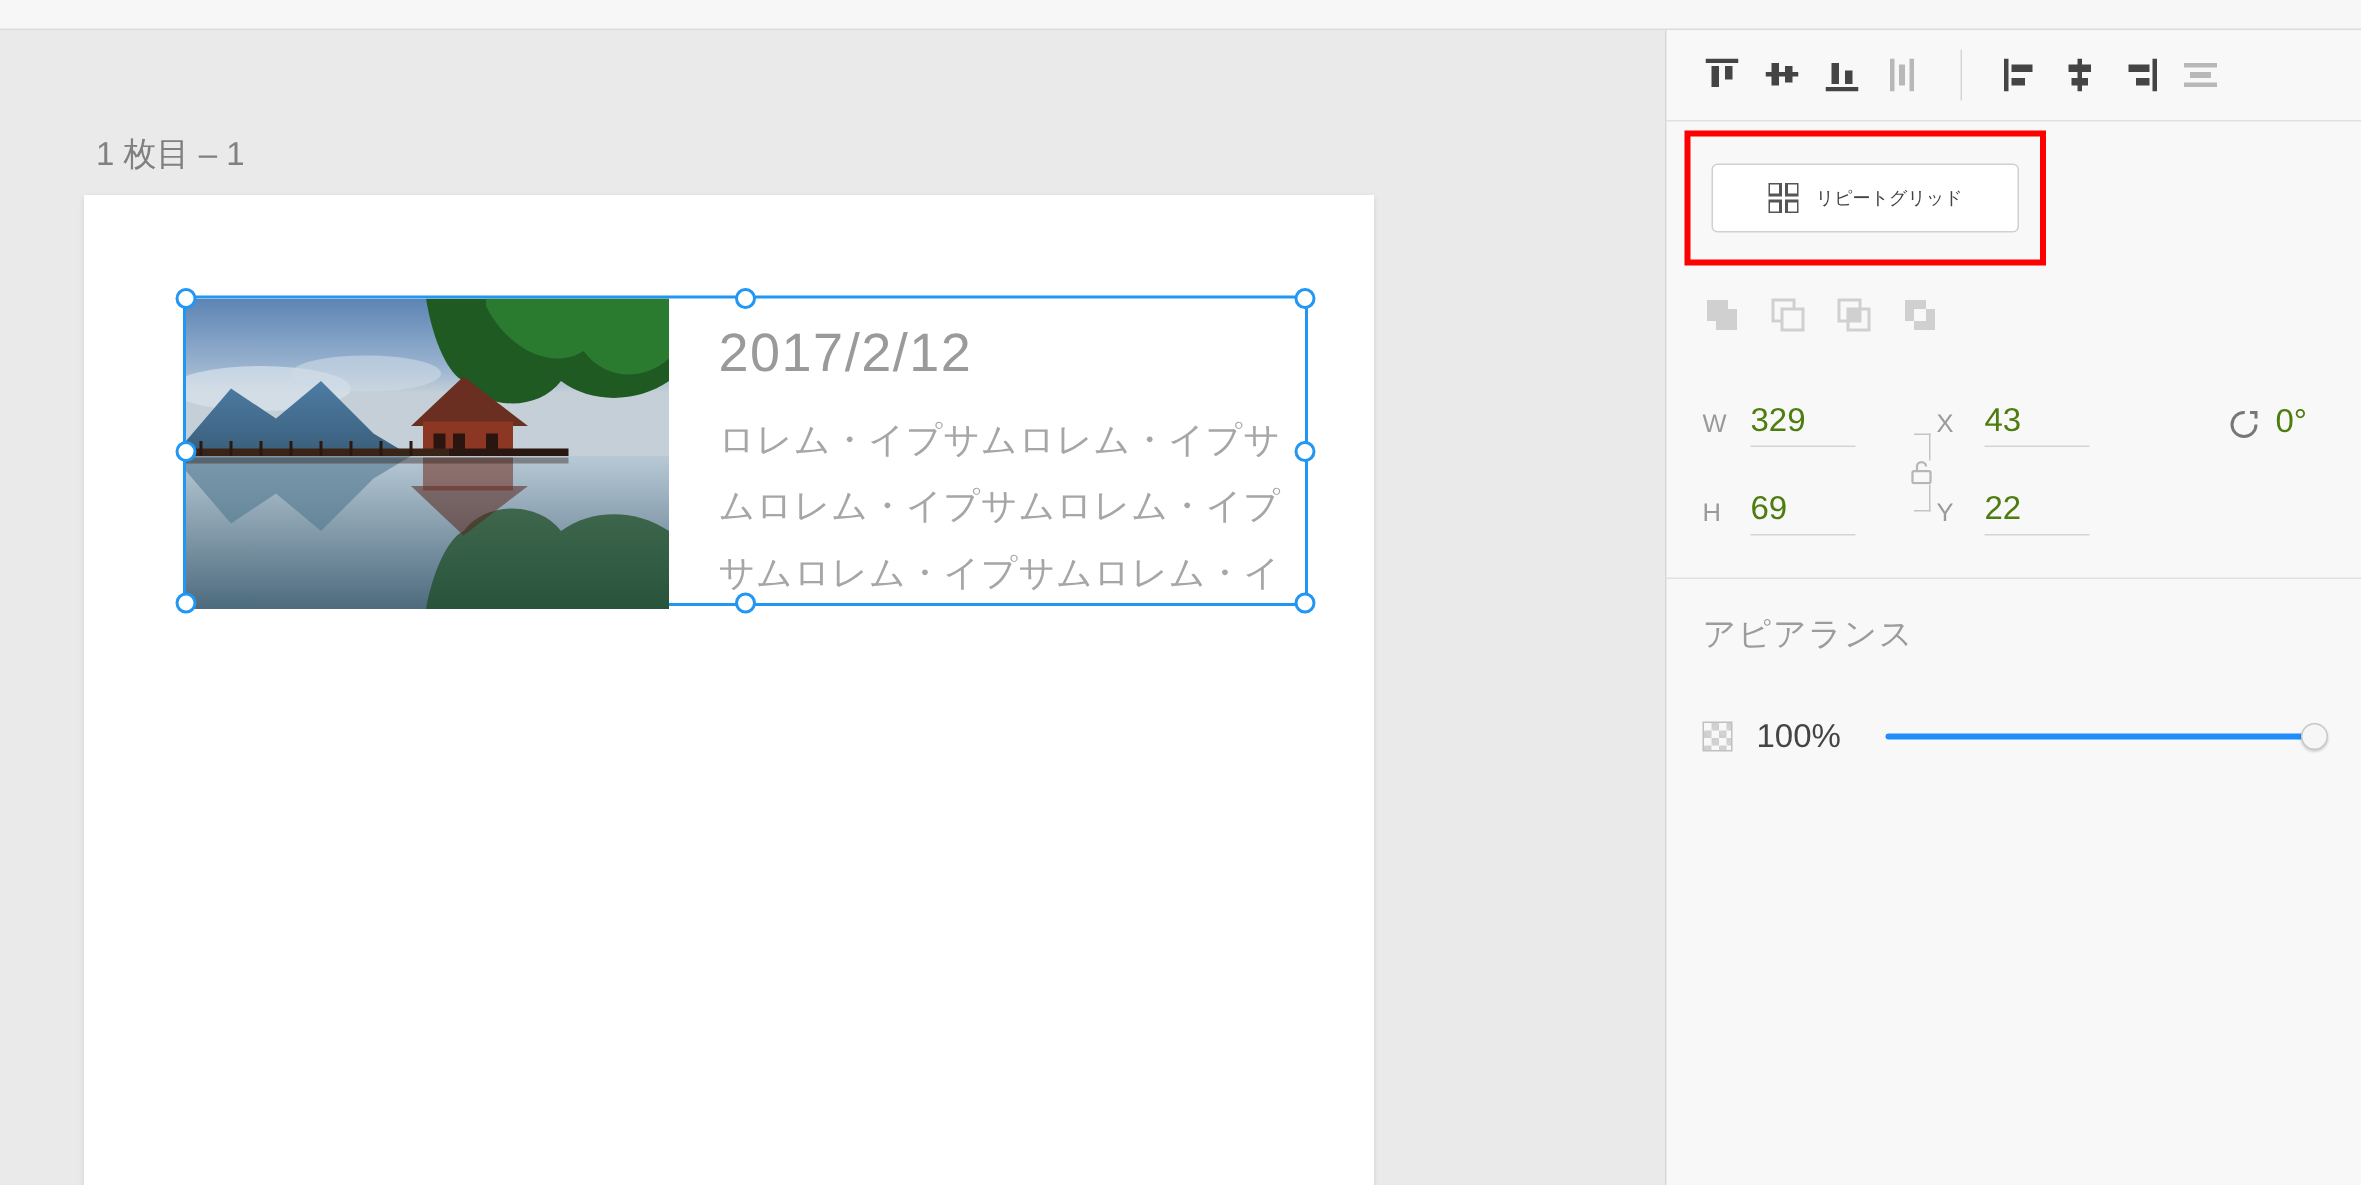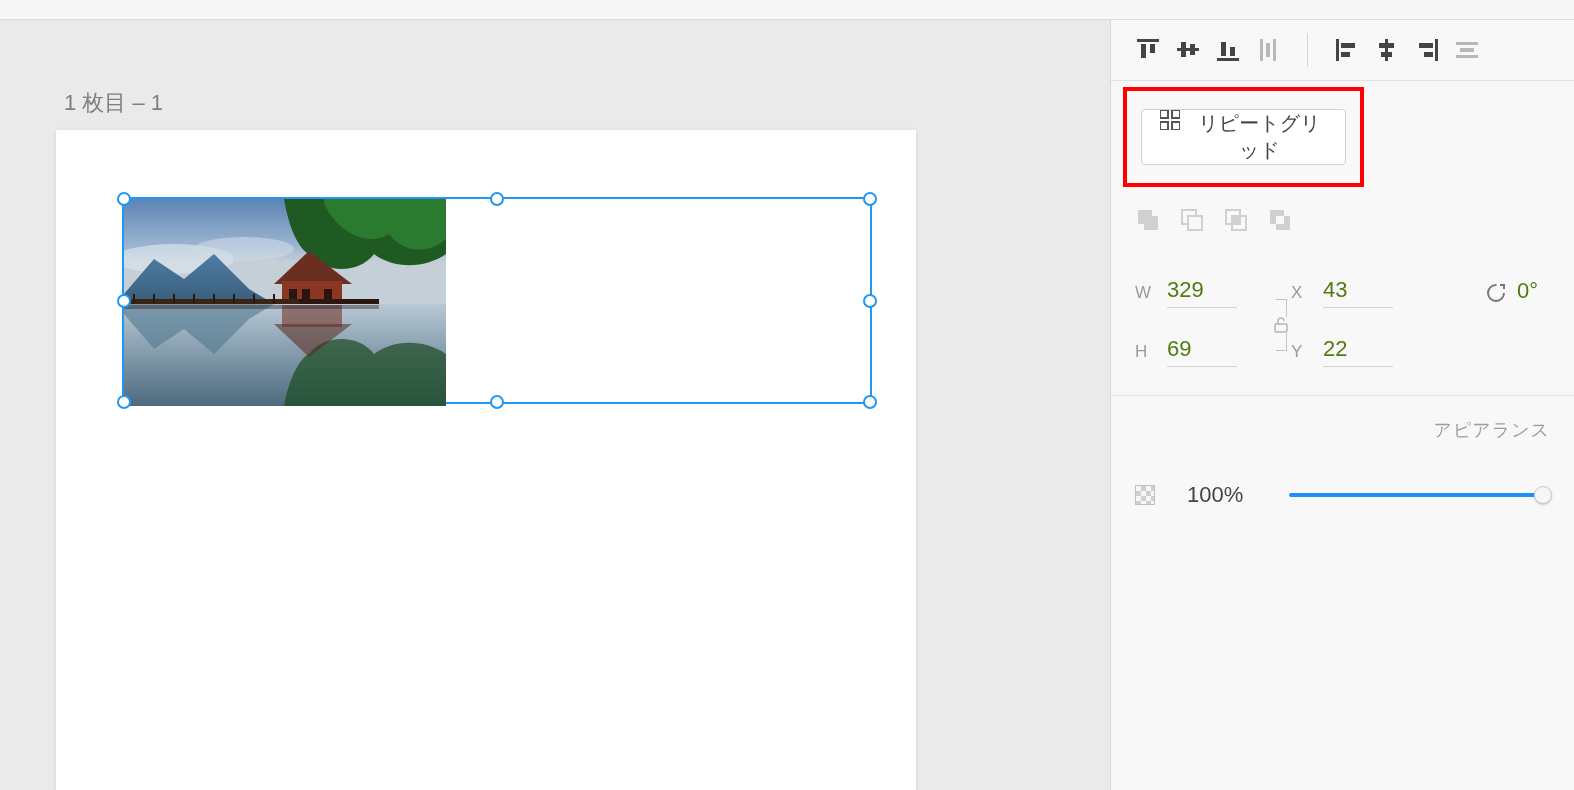--- a/index.html
+++ b/index.html
@@ -147,26 +147,27 @@
 
     
     .highlight-box {
       border: 4px solid #ff0000;
       margin: 6px 210px 6px 12px;
       padding: 18px 14px;
       background: #f8f8f8;
     }
     .repeat-grid-btn {
       display: flex;
+      align-items: center;
       gap: 12px;
       background: #ffffff;
       border: 1px solid #d0d0d0;
       border-radius: 4px;
-      padding: 0 18px;
-      font-size: 20px;
+      padding: 12px 18px;
+      font-size: 12px;
       color: #424242;
       cursor: pointer;
       width: 100%;
       justify-content: center;
     }
 
     
     .ops-row {
       display: flex;
       align-items: center;
@@ -222,29 +223,28 @@
       color:#b8b8b8;
     }
     .lock-line { width: 11px; border-top:1px solid #c4c4c4; border-right:1px solid #c4c4c4; height:18px;}
     .lock-line.bot { border-top:none; border-bottom:1px solid #c4c4c4;}
 
     
     .appearance-section {
       padding: 22px 24px;
     }
     .appearance-title {
-      font-size: 18px;
+      font-size: 22px;
       color: #9c9c9c;
       letter-spacing: 1px;
-      text-align: right;
     }
     .opacity-row {
       display: flex;
       align-items: center;
-      gap: 32px;
+      gap: 16px;
       margin-top: 40px;
     }
     .checker {
       width: 20px;
       height: 20px;
       background-image:
         linear-gradient(45deg,#cfcfcf 25%,transparent 25%),
         linear-gradient(-45deg,#cfcfcf 25%,transparent 25%),
         linear-gradient(45deg,transparent 75%,#cfcfcf 75%),
         linear-gradient(-45deg,transparent 75%,#cfcfcf 75%);
@@ -341,20 +341,24 @@
           <path d="M0 115 L30 150 L60 130 L90 155 L125 120 L150 105 L0 105 Z" fill="#52788f" opacity="0.6"></path>
 
           <path d="M160 207 L322 207 L322 155 C300 140 270 140 250 155 C235 135 200 135 185 155 C175 160 165 180 160 207 Z" fill="#1a4a1f" opacity="0.7"></path>
 
           <path d="M150 125 L185 158 L228 125 Z" fill="#5a271c" opacity="0.55"></path>
           <rect x="158" y="106" width="60" height="22" fill="#6e2c1e" opacity="0.55"></rect>
 
           <rect x="0" y="106" width="255" height="4" fill="#2a1a12" opacity="0.4"></rect>
         </svg>
       </div>
+      <div class="card-text">
+        <div class="card-title">2017/2/12</div>
+        <div class="card-body">ロレム・イプサムロレム・イプサムロレム・イプサムロレム・イプサムロレム・イプサムロレム・イ</div>
+      </div>
     </div>
     <div class="sel-handle h-tl"></div>
     <div class="sel-handle h-tm"></div>
     <div class="sel-handle h-tr"></div>
     <div class="sel-handle h-ml"></div>
     <div class="sel-handle h-mr"></div>
     <div class="sel-handle h-bl"></div>
     <div class="sel-handle h-bm"></div>
     <div class="sel-handle h-br"></div>
   </div>

